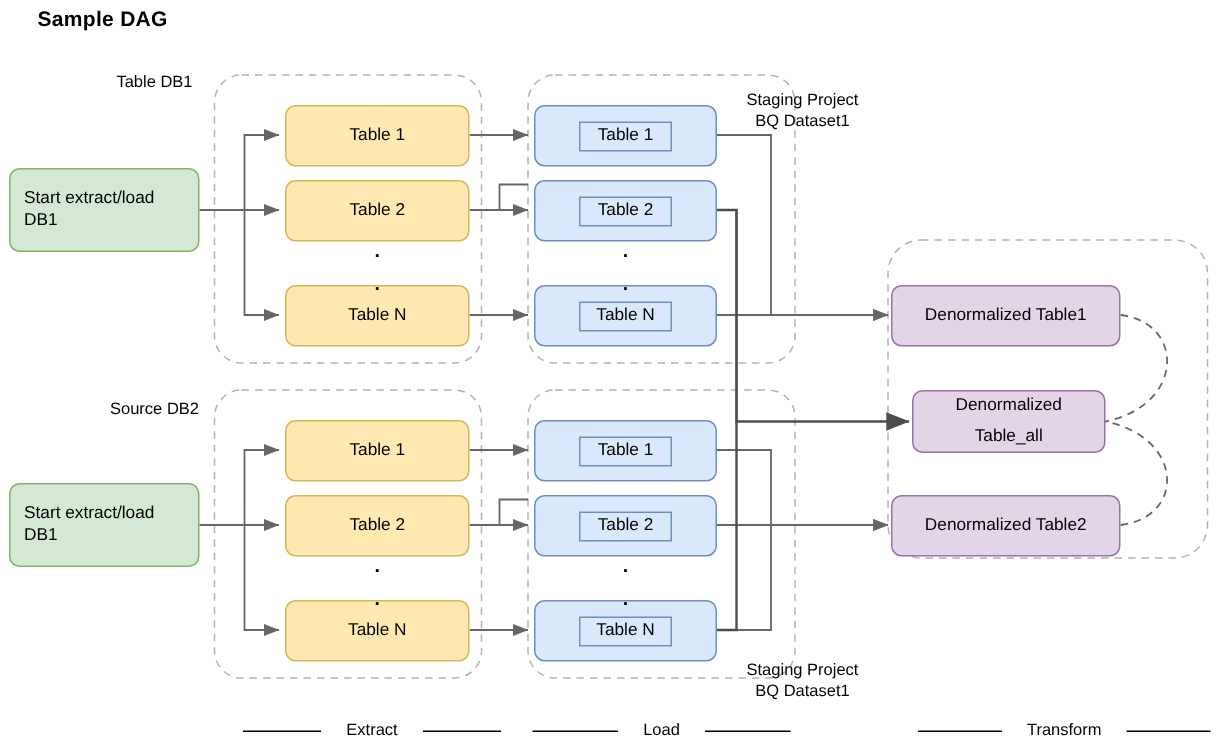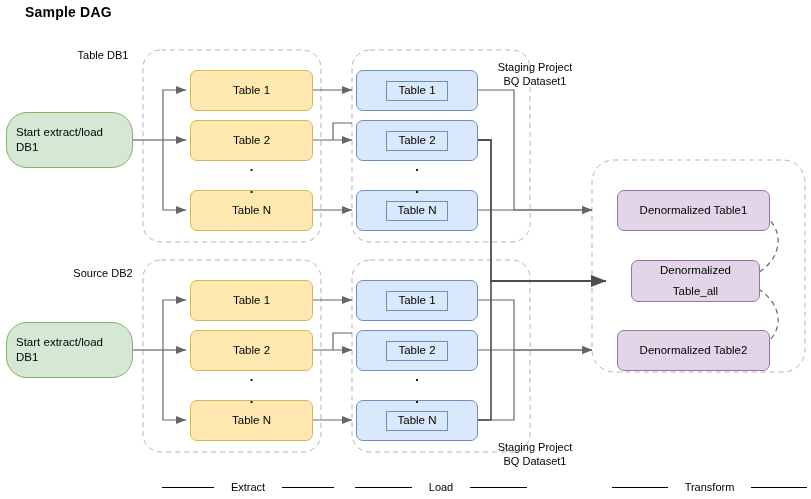--- a/index.html
+++ b/index.html
@@ -8,25 +8,25 @@
   .canvas{position:absolute;left:0;top:0;width:811px;height:499px;}
   svg.layer{position:absolute;left:0;top:0;width:811px;height:499px;pointer-events:none;}
 
   .title{position:absolute;left:25px;top:4px;font-size:14px;font-weight:bold;letter-spacing:.2px;}
 
   .grp-label{position:absolute;font-size:11px;line-height:14px;text-align:center;white-space:pre;}
 
   .node{position:absolute;box-sizing:border-box;border-radius:7px;
         display:flex;align-items:center;justify-content:center;
         font-size:11.5px;line-height:15px;text-align:center;}
-  .node.green{background:#d5e8d4;border:1px solid #82b366;border-radius:21px;
+  .node.green{background:#d5e8d4;border:1px solid #82b366;border-radius:7px;
               justify-content:flex-start;align-items:center;padding:0 0 0 9px;text-align:left;}
   .node.orange{background:#ffe9b0;border:1px solid #d6b656;}
   .node.blue{background:#dae8fc;border:1px solid #6c8ebf;}
-  .node.purple{background:#e1d5e7;border:1px solid #9673a6;margin-left:23px;}
+  .node.purple{background:#e1d5e7;border:1px solid #9673a6;}
 
   .inner-box{box-sizing:border-box;border:1px solid #6c8ebf;background:#dae8fc;
              width:62px;height:20px;display:flex;align-items:center;justify-content:center;
              font-size:11.5px;}
 
   .dots{position:absolute;text-align:center;font-size:13px;line-height:13px;color:#000;}
   .dots span{display:block;font-weight:bold;}
 
   .phase{position:absolute;font-size:11px;display:flex;align-items:center;gap:16px;}
   .phase .bar{height:1px;background:#000;}

